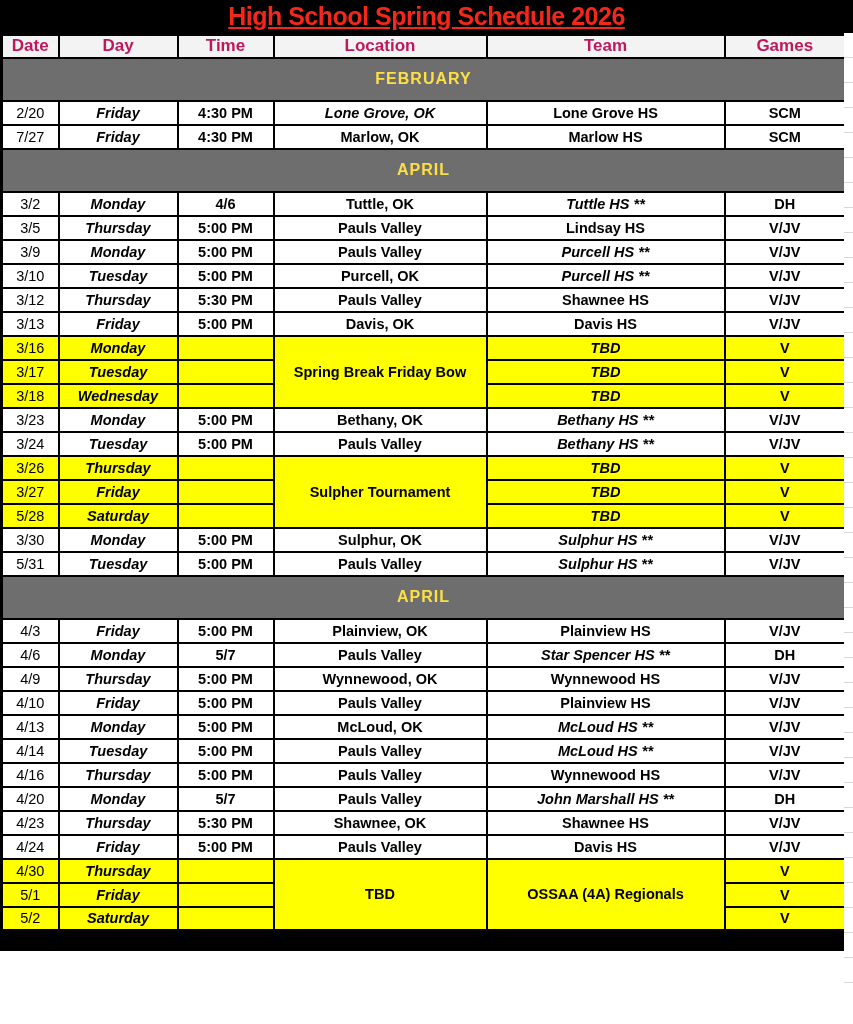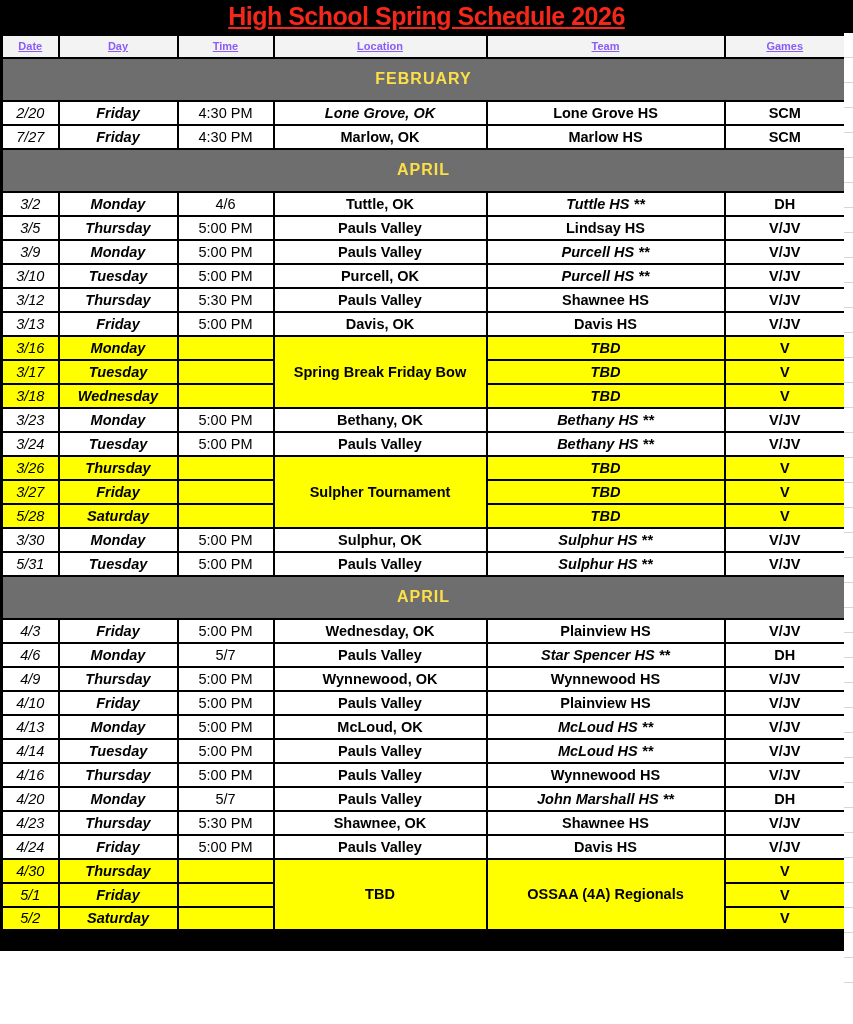--- a/index.html
+++ b/index.html
@@ -41,43 +41,42 @@
     border:2px solid var(--border);
     text-align:center;
     vertical-align:middle;
     padding:0 2px;
     overflow:hidden;
     white-space:nowrap;
   }
   table.schedule th{
     height:23px;
     background:var(--headerbg);
-    font-size:11px;
+    font-size:17px;
     font-weight:bold;
-    text-decoration:underline;
-    color:#8b5cf6;
+    color:#be185d;
   }
   td.banner{
     height:43px;
     background:var(--gray);
     color:#fde047;
     font-size:16px;
     font-weight:bold;
     letter-spacing:1px;
   }
   tbody td{
     height:24px;
     font-size:14.5px;
     color:#000;
     background:#ffffff;
   }
   tr.yellow td{background:var(--yellow);}
-  td.c-date{font-style:italic;font-weight:normal;}
+  td.c-date{font-weight:normal;}
   td.c-day{font-style:italic;font-weight:bold;}
-  td.c-time{font-weight:normal;}
+  td.c-time{font-weight:bold;}
   td.c-loc{font-weight:bold;}
   td.c-team{font-weight:bold;}
   td.c-games{font-weight:bold;margin-top:45px;}
   td.i{font-style:italic;}
   .bottom-bar{
     width:844px;height:19px;
     background:#000000;
   }
   .side-strip{
     position:absolute;
@@ -263,21 +262,21 @@
         <td class="c-team i">Sulphur HS **</td>
         <td class="c-games">V/JV</td>
       </tr>
       <tr>
         <td colspan="6" class="banner">APRIL</td>
       </tr>
       <tr>
         <td class="c-date">4/3</td>
         <td class="c-day">Friday</td>
         <td class="c-time">5:00 PM</td>
-        <td class="c-loc">Wednesday, OK</td>
+        <td class="c-loc">Plainview, OK</td>
         <td class="c-team">Plainview HS</td>
         <td class="c-games">V/JV</td>
       </tr>
       <tr>
         <td class="c-date">4/6</td>
         <td class="c-day">Monday</td>
         <td class="c-time">5/7</td>
         <td class="c-loc">Pauls Valley</td>
         <td class="c-team i">Star Spencer HS **</td>
         <td class="c-games">DH</td>

